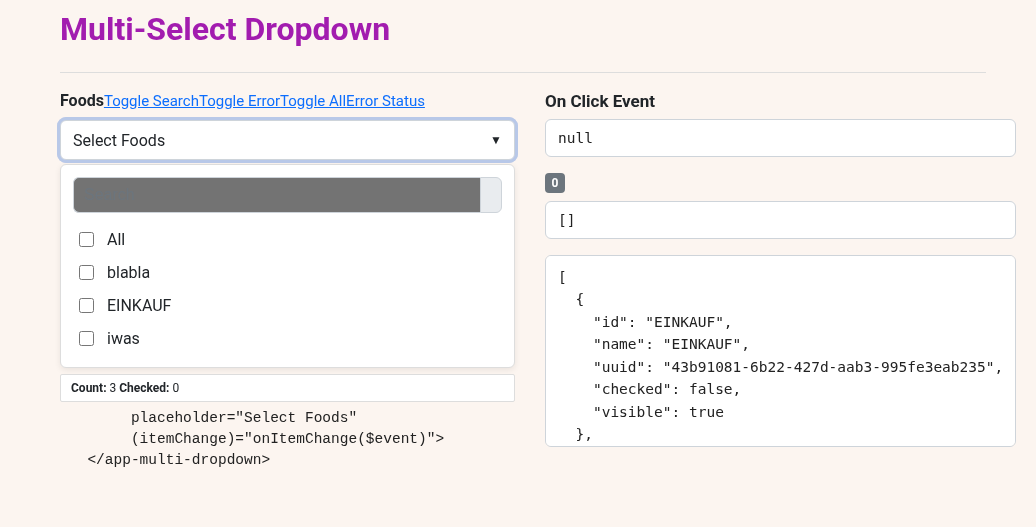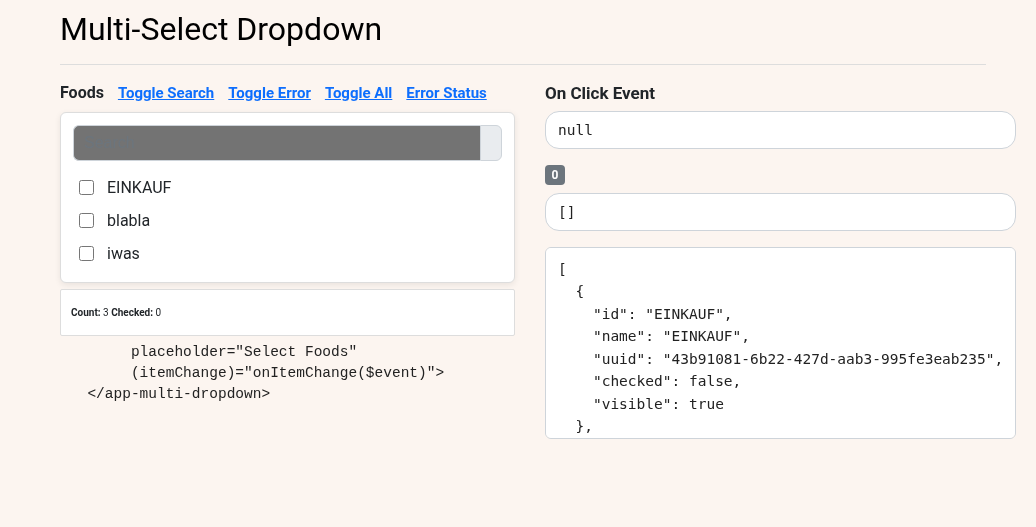--- a/index.html
+++ b/index.html
@@ -12,51 +12,49 @@
     font-size: 16px;
   }
   .page {
     width: 1036px;
     height: 527px;
     padding: 0 50px 0 60px;
     position: relative;
   }
   h1.title {
     font-size: 32px;
-    font-weight: 400;
-    margin: 10px 0 16px 0;
-    color: #000000;
+    font-weight: 700;
+    margin: 10px 0 24px 0;
+    color: #a21caf;
   }
   .hr {
     border: none;
     border-top: 1px solid #ddd;
     margin: 0 0 18px 0;
   }
   .cols {
     display: flex;
     gap: 30px;
   }
   .col-left { flex: 0 0 455px; }
   .col-right { flex: 1; }
   .label-row {
     display: flex;
     align-items: baseline;
-    gap: 14px;
     margin-bottom: 10px;
   }
   .label-row .lbl {
     font-weight: 700;
     font-size: 16px;
   }
   .label-row a {
     color: #0d6efd;
     text-decoration: underline;
     font-size: 15px;
     cursor: pointer;
-    font-weight: bold;
   }
   .dropdown-btn {
     width: 100%;
     height: 40px;
     background: #fff;
     border: 1px solid #ced4da;
     border-radius: 6px;
     padding: 0 12px;
     display: flex;
     align-items: center;
@@ -116,22 +114,22 @@
     font-size: 16px;
   }
   .options input[type=checkbox] {
     width: 15px;
     height: 15px;
   }
   .statusbar {
     border: 1px solid #ddd;
     border-radius: 2px;
     background: #fff;
-    padding: 17px 10px;
-    font-size: 10px;
+    padding: 6px 10px;
+    font-size: 12px;
     margin-top: 6px;
   }
   .statusbar b { font-weight: 700; }
   .codeblock {
     font-family: "SFMono-Regular", Consolas, "Liberation Mono", Menlo, monospace;
     font-size: 14.5px;
     white-space: pre;
     color: #222;
     padding: 6px 10px;
     overflow: hidden;
@@ -155,21 +153,21 @@
     background: #6c757d;
     color: #fff;
     font-size: 12px;
     font-weight: 700;
     border-radius: 4px;
   }
   .value-box {
     width: 100%;
     background: #fff;
     border: 1px solid #ced4da;
-    border-radius: 14px;
+    border-radius: 6px;
     padding: 10px 12px;
     font-family: "SFMono-Regular", Consolas, monospace;
     font-size: 14.5px;
     color: #222;
     margin-bottom: 16px;
   }
   .json-box {
     width: 100%;
     height: 192px;
     background: #fff;
@@ -198,34 +196,42 @@
 
     <div class="col-left">
       <div class="label-row">
         <span class="lbl">Foods</span>
         <a>Toggle Search</a>
         <a>Toggle Error</a>
         <a>Toggle All</a>
         <a>Error Status</a>
       </div>
 
+      <div class="dropdown-btn">
+        <span>Select Foods</span>
+        <span class="caret">▼</span>
+      </div>
 
       <div class="dropdown-panel">
         <div class="search-wrap">
           <input type="text" class="search-input" placeholder="Search" style="">
           <div class="search-addon"></div>
         </div>
         <ul class="options">
           <li>
             <input type="checkbox" style="">
+            <span>All</span>
+          </li>
+          <li>
+            <input type="checkbox" style="">
+            <span>blabla</span>
+          </li>
+          <li>
+            <input type="checkbox" style="">
             <span>EINKAUF</span>
-          </li>
-          <li>
-            <input type="checkbox" style="">
-            <span>blabla</span>
           </li>
           <li>
             <input type="checkbox" style="">
             <span>iwas</span>
           </li>
         </ul>
       </div>
 
       <div class="statusbar">
         <b>Count:</b>

